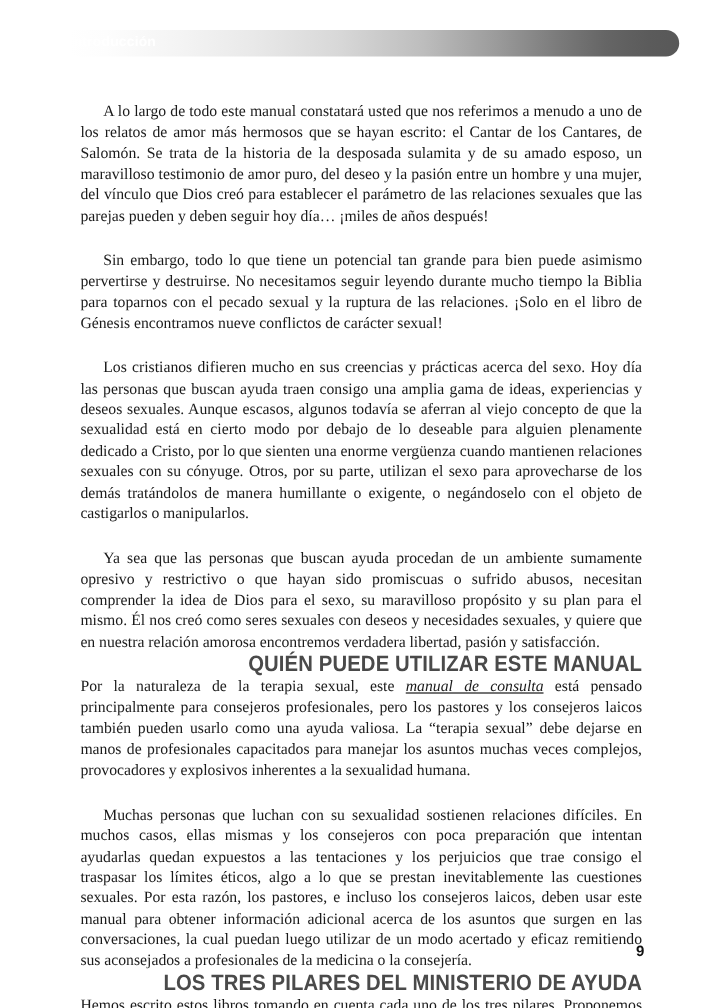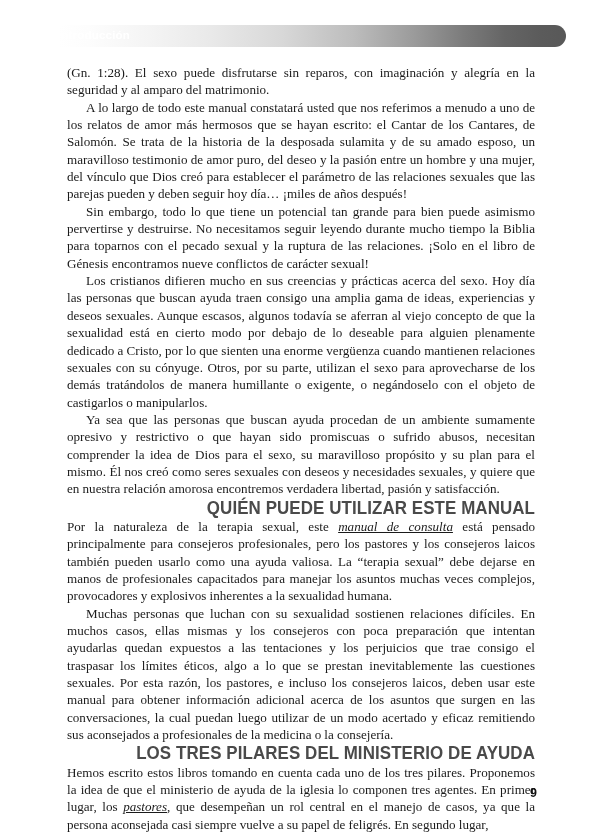--- a/index.html
+++ b/index.html
@@ -71,20 +71,21 @@
     text-align: justify;
     text-justify: inter-word;
     font-size: 13.1px;
     line-height: 17.35px;
     color: #1a1a1a;
     hyphens: manual;
     word-spacing: -0.1px;
   }
   p.body-par.indent {
     text-indent: 19px;
+    margin-top: 20px;
   }
   p.body-par em {
     font-style: italic;
     text-decoration: underline;
   }
 
   
   h2.section-heading {
     margin: 0;
     font-family: "Liberation Sans Narrow", "Liberation Sans", "DejaVu Sans", sans-serif;
@@ -119,21 +120,20 @@
 <body>
 
 <div class="page">
 
   <div class="header-band">
     <span class="header-title">Introducción</span>
   </div>
 
   <div class="content">
 
-    <p class="body-par">(Gn. 1:28). El sexo puede disfrutarse sin reparos, con imaginación y alegría en la seguridad y al amparo del matrimonio.</p>
 
     <p class="body-par indent">A lo largo de todo este manual constatará usted que nos referimos a menudo a uno de los relatos de amor más hermosos que se hayan escrito: el Cantar de los Cantares, de Salomón. Se trata de la historia de la desposada sulamita y de su amado esposo, un maravilloso testimonio de amor puro, del deseo y la pasión entre un hombre y una mujer, del vínculo que Dios creó para establecer el parámetro de las relaciones sexuales que las parejas pueden y deben seguir hoy día… ¡miles de años después!</p>
 
     <p class="body-par indent">Sin embargo, todo lo que tiene un potencial tan grande para bien puede asimismo pervertirse y destruirse. No necesitamos seguir leyendo durante mucho tiempo la Biblia para toparnos con el pecado sexual y la ruptura de las relaciones. ¡Solo en el libro de Génesis encontramos nueve conflictos de carácter sexual!</p>
 
     <p class="body-par indent">Los cristianos difieren mucho en sus creencias y prácticas acerca del sexo. Hoy día las personas que buscan ayuda traen consigo una amplia gama de ideas, experiencias y deseos sexuales. Aunque escasos, algunos todavía se aferran al viejo concepto de que la sexualidad está en cierto modo por debajo de lo deseable para alguien plenamente dedicado a Cristo, por lo que sienten una enorme vergüenza cuando mantienen relaciones sexuales con su cónyuge. Otros, por su parte, utilizan el sexo para aprovecharse de los demás tratándolos de manera humillante o exigente, o negándoselo con el objeto de castigarlos o manipularlos.</p>
 
     <p class="body-par indent">Ya sea que las personas que buscan ayuda procedan de un ambiente sumamente opresivo y restrictivo o que hayan sido promiscuas o sufrido abusos, necesitan comprender la idea de Dios para el sexo, su maravilloso propósito y su plan para el mismo. Él nos creó como seres sexuales con deseos y necesidades sexuales, y quiere que en nuestra relación amorosa encontremos verdadera libertad, pasión y satisfacción.</p>
 
     <h2 class="section-heading heading-block-1">QUIÉN PUEDE UTILIZAR ESTE MANUAL</h2>

